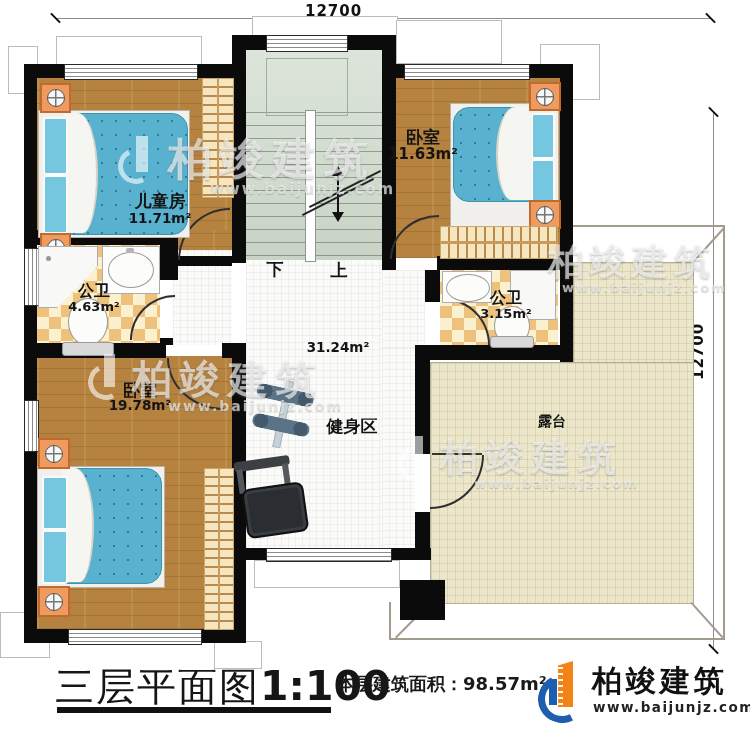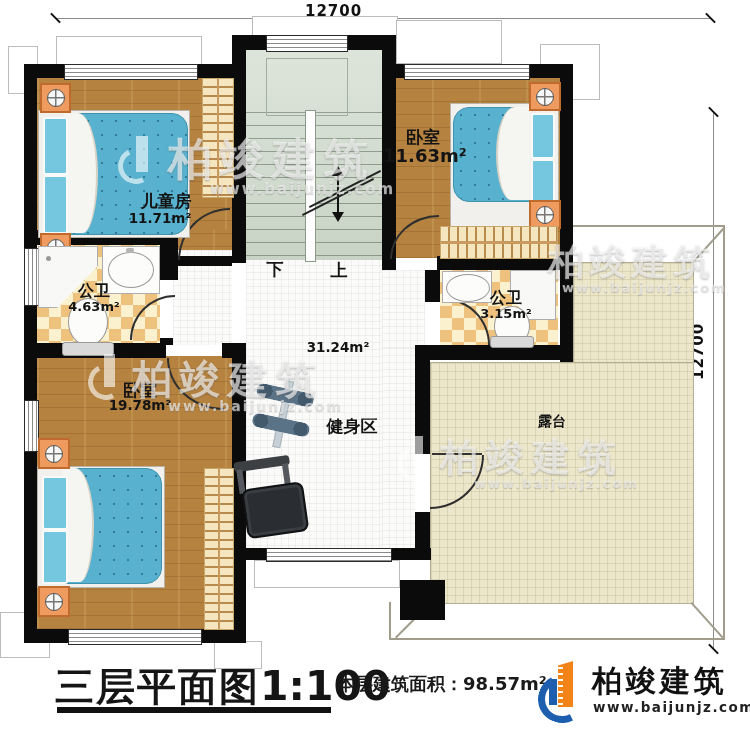--- a/index.html
+++ b/index.html
@@ -223,24 +223,24 @@
     <div class="dbbar" style="left:2px;top:8px;width:58px"></div>
     <div class="dbbar" style="left:4px;top:38px;width:58px"></div>
   </div>
   <div class="a" style="left:234px;top:455px;width:84px;height:78px;transform:rotate(-8deg)">
     <div class="a" style="left:4px;top:2px;width:56px;height:10px;background:#3c4043;border-radius:4px"></div>
     <div class="a" style="left:6px;top:10px;width:6px;height:24px;background:#55595d"></div>
     <div class="a" style="left:52px;top:10px;width:6px;height:24px;background:#55595d"></div>
     <div class="a" style="left:8px;top:30px;width:58px;height:46px;background:#2a2d31;border:2px solid #101214;border-radius:8px;box-shadow:inset 0 0 0 3px #3a3e43"></div>
   </div>
 
-  <div class="lbl" style="left:116px;top:190px;width:100px;font-size:17px">儿童房</div>
+  <div class="lbl" style="left:110px;top:190px;width:100px;font-size:17px">儿童房</div>
   <div class="lbl" style="left:110px;top:210px;width:100px;font-size:13.5px">11.71m²</div>
   <div class="lbl" style="left:385px;top:126px;width:76px;font-size:17px">卧室</div>
-  <div class="lbl" style="left:383px;top:145px;width:80px;font-size:18px">11.63m²</div>
+  <div class="lbl" style="left:383px;top:145px;width:80px;font-size:15px">11.63m²</div>
   <div class="lbl" style="left:62px;top:281px;width:64px;font-size:16px">公卫</div>
   <div class="lbl" style="left:60px;top:299px;width:68px;font-size:13px">4.63m²</div>
   <div class="lbl" style="left:474px;top:288px;width:64px;font-size:16px">公卫</div>
   <div class="lbl" style="left:472px;top:306px;width:68px;font-size:13px">3.15m²</div>
   <div class="lbl" style="left:102px;top:379px;width:76px;font-size:17px">卧室</div>
   <div class="lbl" style="left:99px;top:397px;width:82px;font-size:13.5px">19.78m²</div>
   <div class="lbl" style="left:299px;top:339px;width:78px;font-size:13.5px">31.24m²</div>
   <div class="lbl" style="left:317px;top:415px;width:70px;font-size:17px">健身区</div>
   <div class="lbl" style="left:517px;top:413px;width:70px;font-size:14px">露台</div>
   <div class="lbl" style="left:261px;top:258px;width:28px;font-size:17px">下</div>
@@ -269,21 +269,21 @@
   <div class="wm" style="left:398px;top:432px;width:240px;height:60px">
     <div class="a" style="left:0;top:4px;width:34px;height:42px">
       <span class="wm-swoosh" style="left:0;top:10px"></span>
       <span class="wm-b1" style="left:15px;top:0;width:10px;height:31px"></span>
     </div>
     <div class="wmt" style="position:absolute;left:42px;top:0;font-size:38px">柏竣建筑</div>
     <div class="wmu" style="position:absolute;left:76px;top:44px;font-size:13px">www.baijunjz.com</div>
   </div>
 
   <div class="a" style="left:55px;top:660px;white-space:nowrap">
-    <span style="font-size:39px;font-weight:bold;color:#151515;letter-spacing:2px">三层平面图</span><span style="font-size:41px;font-weight:bold;color:#151515">1:100</span>
+    <span style="font-size:39px;font-weight:normal;color:#151515;letter-spacing:2px">三层平面图</span><span style="font-size:41px;font-weight:bold;color:#151515">1:100</span>
   </div>
   <div class="a" style="left:57px;top:707px;width:274px;height:6px;background:#111"></div>
   <div class="a" style="left:337px;top:672px;font-size:18px;font-weight:bold;color:#1a1a1a;white-space:nowrap">
     <span>本层建筑面积：</span><span>98.57m²</span>
   </div>
   <div class="a" style="left:538px;top:659px;width:48px;height:58px">
     <span class="logo-swoosh" style="left:0;top:16px"></span>
     <span class="logo-b1" style="left:20px;top:2px;width:15px;height:46px;clip-path:polygon(0 10%,100% 0,100% 100%,0 100%)"></span>
     <span class="logo-b2" style="left:11px;top:20px;width:8px;height:26px"></span>
   </div>

